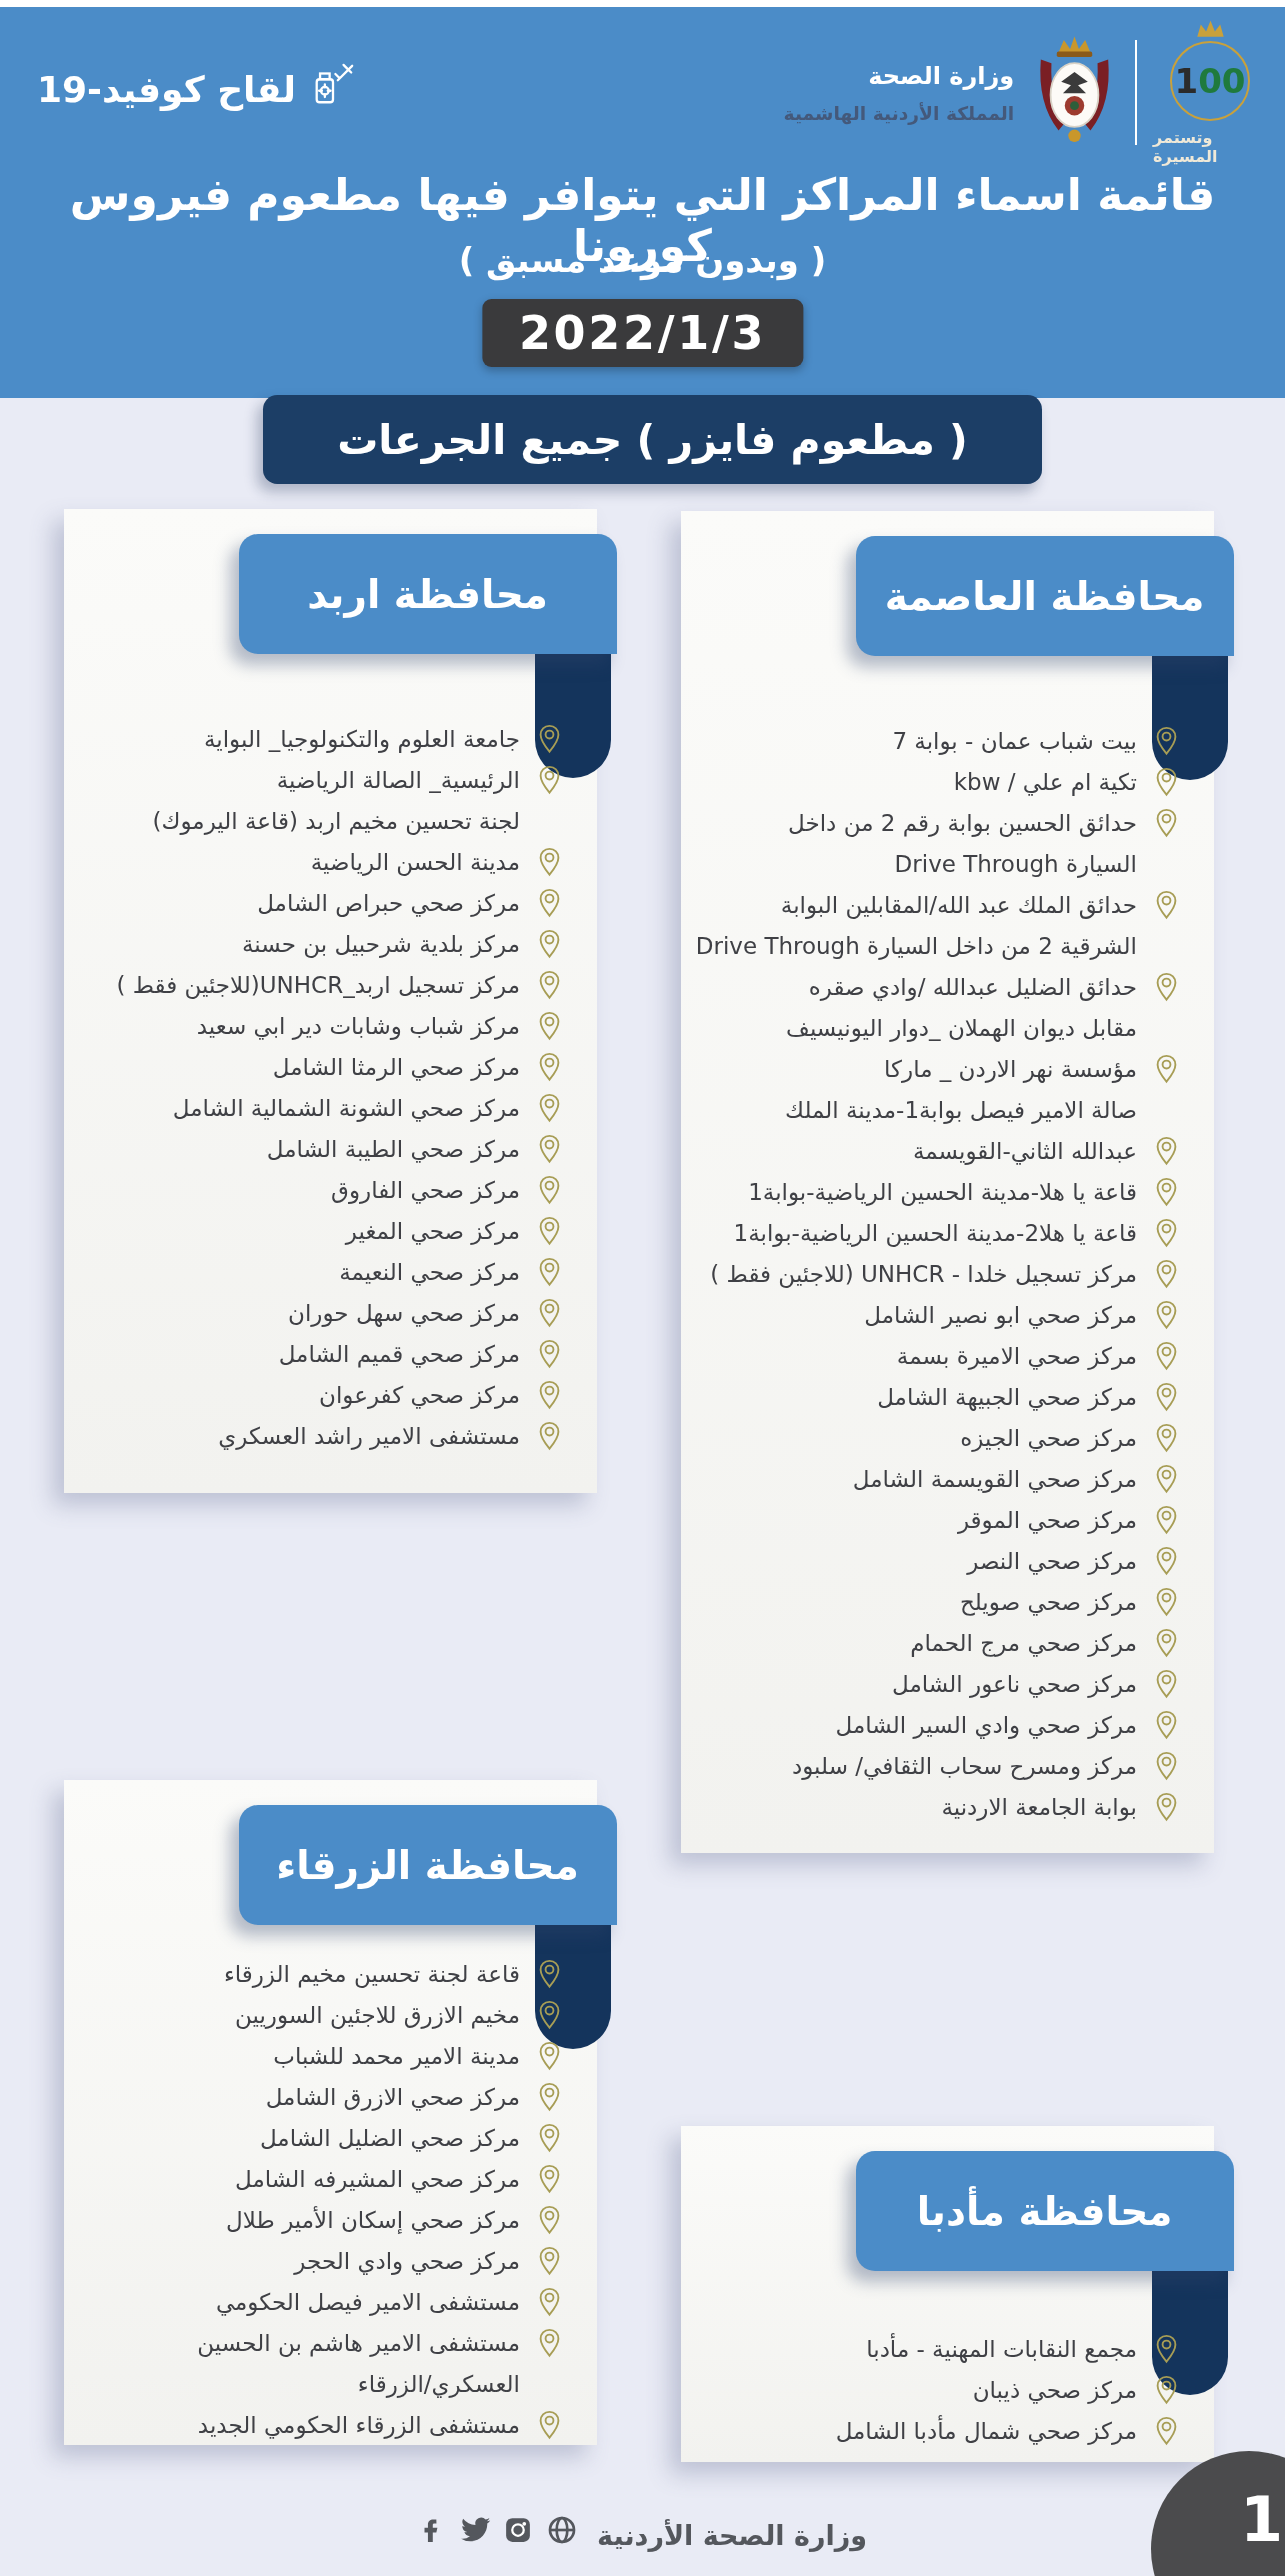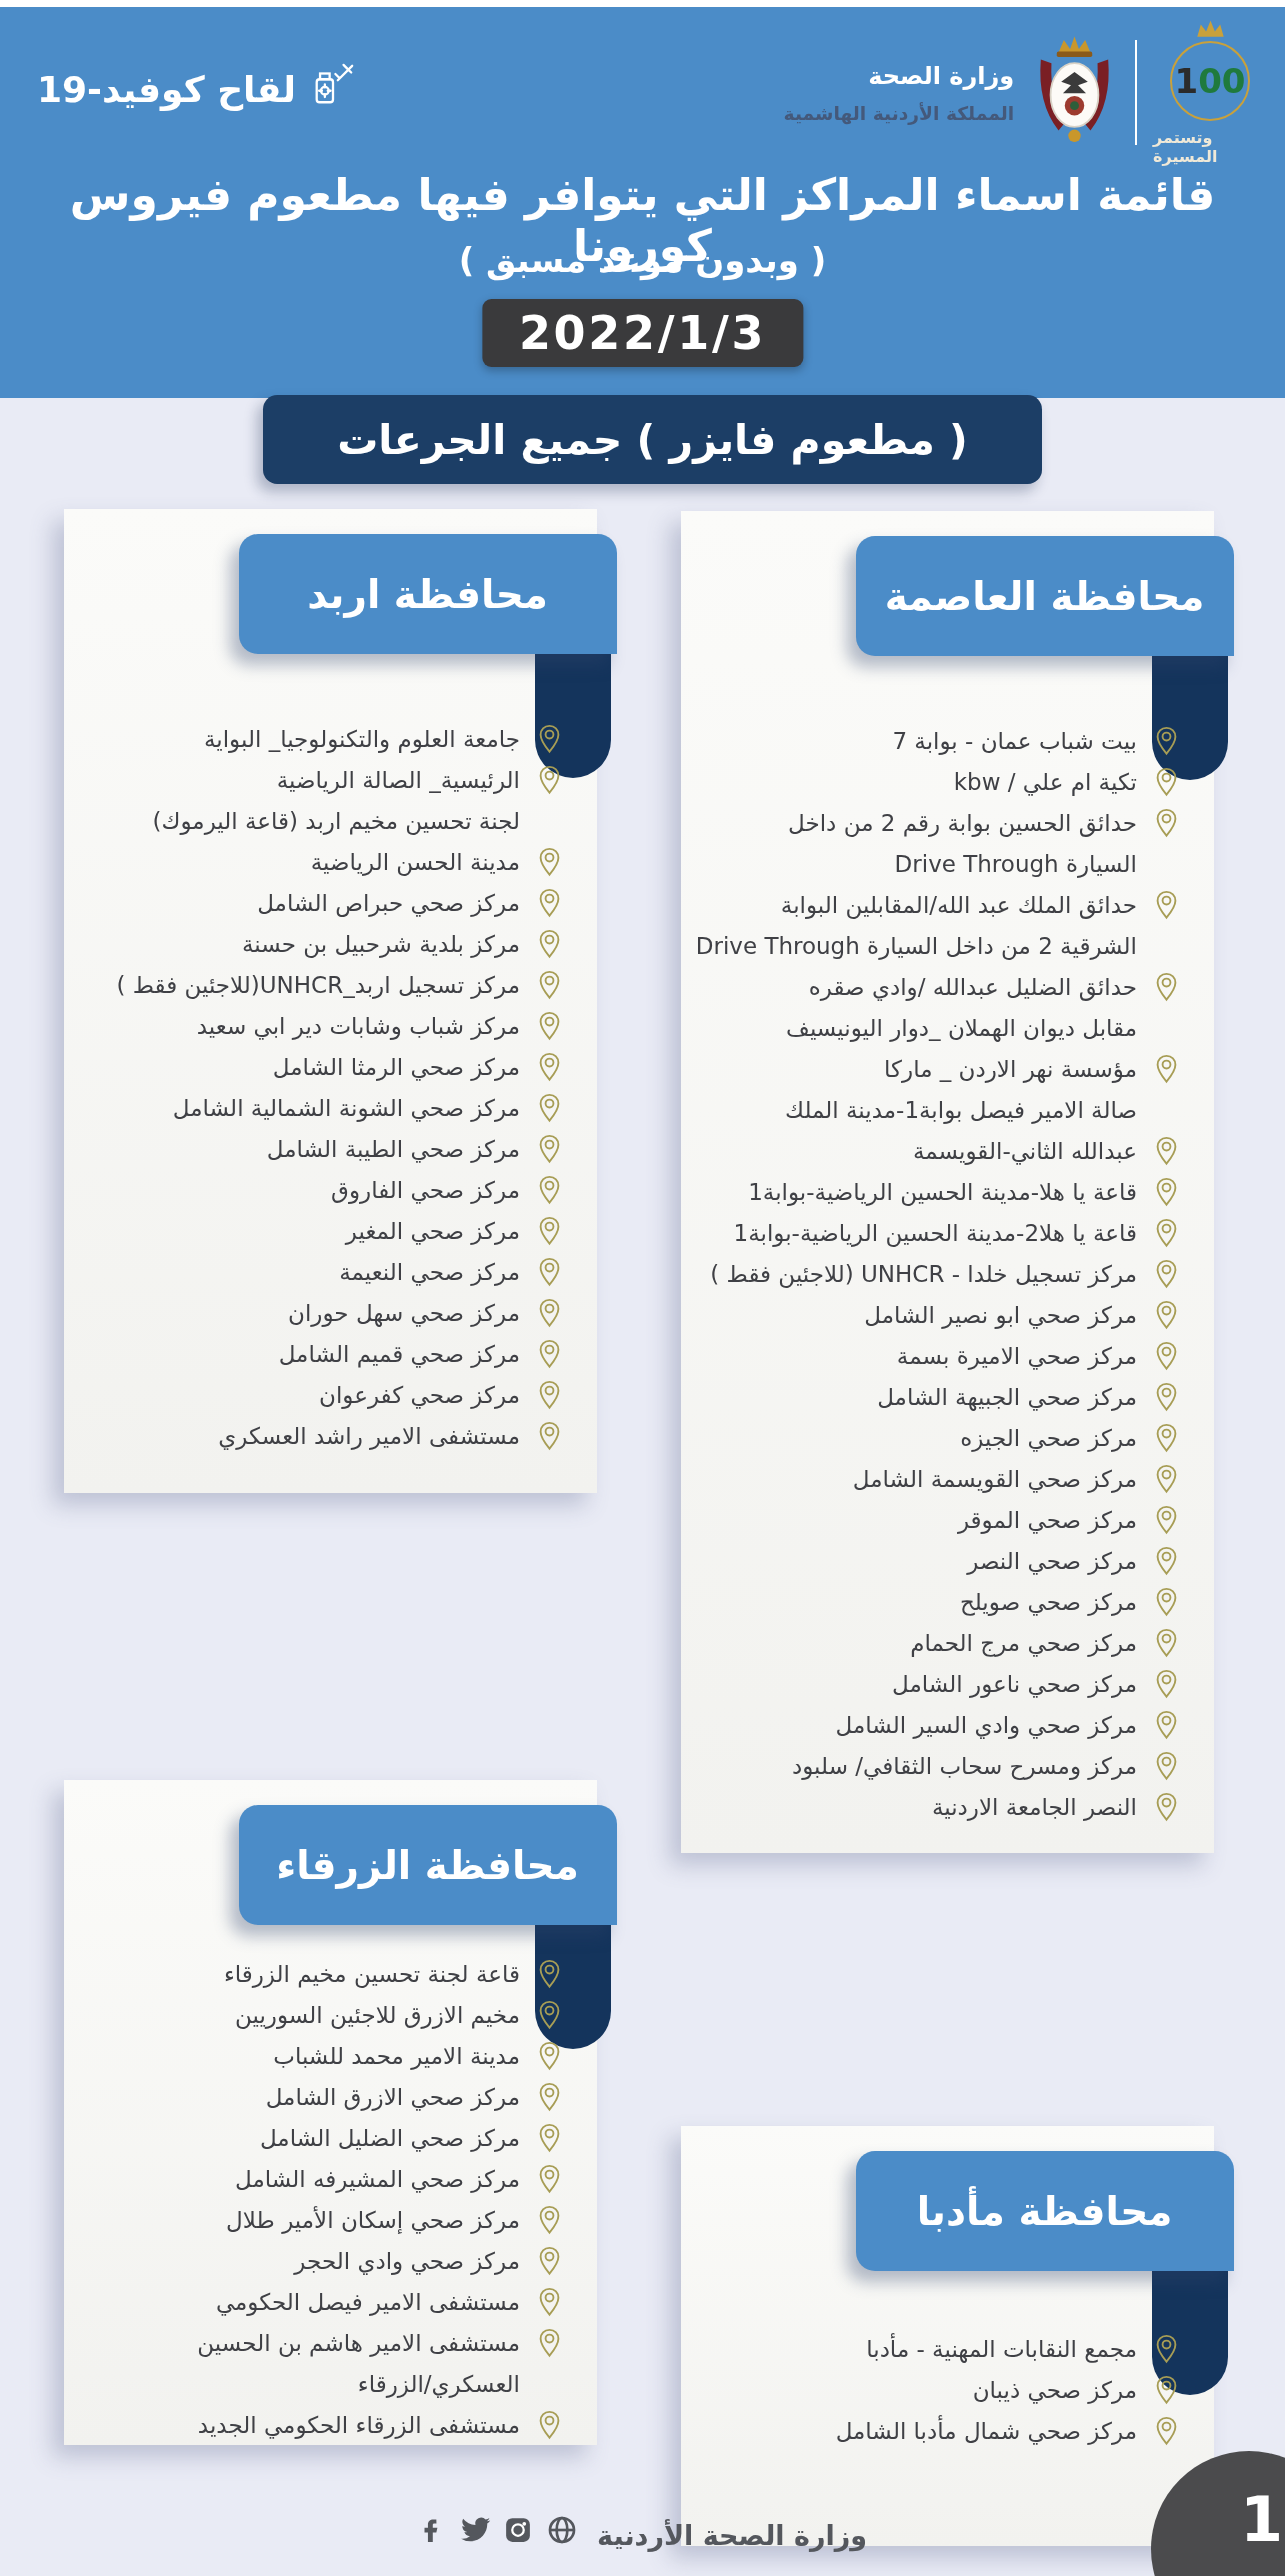--- a/index.html
+++ b/index.html
@@ -32,21 +32,21 @@
   
   .banner{position:absolute;top:395px;left:263px;width:779px;height:89px;background:#1C3E66;
           border-radius:14.2px;display:flex;align-items:center;justify-content:center;color:#fff;
           font-size:41px;font-weight:bold;direction:rtl;box-shadow:-5.3px 7.1px 12.4px rgba(20,40,80,.28);}
   
   .card{position:absolute;background:linear-gradient(180deg,#FBFBF9 0%,#F2F2EF 100%);
         box-shadow:-10.7px 12.4px 21.3px rgba(90,100,140,.30);}
   .card-irbid  {left:64px; top:509px; width:533px;height:984px;}
   .card-amman  {left:681px;top:511px; width:533px;height:1342px;}
   .card-zarqa  {left:64px; top:1780px;width:533px;height:665px;}
-  .card-madaba {left:681px;top:2126px;width:533px;height:420px;text-align:right;}
+  .card-madaba {left:681px;top:2126px;width:533px;height:336px;text-align:right;}
   .gov-fold{position:absolute;top:87px;right:-14.2px;width:76px;height:182px;background:#14345C;
             border-radius:0 0 39px 39px;}
   .gov-bubble{position:absolute;top:25px;right:-19.6px;width:378px;height:120px;background:#4B8CC8;
               border-radius:19px;border-bottom-right-radius:0;display:flex;align-items:center;
               justify-content:center;color:#fff;font-size:39px;font-weight:bold;direction:rtl;
               box-shadow:-9px 10.7px 16px rgba(50,70,110,.35);}
   .list{position:absolute;left:14.2px;right:36px;direction:rtl;}
   .card-amman .list, .card-irbid .list{top:209px;}
   .card-zarqa .list{top:173px;}
   .card-madaba .list{top:202px;}
@@ -359,21 +359,21 @@
           </span>
           <span class="txt">مركز ومسرح سحاب الثقافي/ سلبود</span>
         </div>
         <div class="item">
           <span class="pin">
             <svg width="23" height="30" viewBox="0 0 24 32" fill="none" stroke="#A79D55" stroke-width="2">
               <path d="M12 2 C6.5 2 2.5 6.2 2.5 11.5 C2.5 18 12 29.5 12 29.5 C12 29.5 21.5 18 21.5 11.5 C21.5 6.2 17.5 2 12 2 Z"></path>
               <circle cx="12" cy="11.2" r="4.2"></circle>
             </svg>
           </span>
-          <span class="txt">النصر الجامعة الاردنية</span>
+          <span class="txt">بوابة الجامعة الاردنية</span>
         </div>
       </div>
   </div>
   <div class="card card-irbid">
     <div class="gov-fold"></div>
     <div class="gov-bubble">محافظة اربد</div>
     <div class="list">
         <div class="item">
           <span class="pin">
             <svg width="23" height="30" viewBox="0 0 24 32" fill="none" stroke="#A79D55" stroke-width="2">

